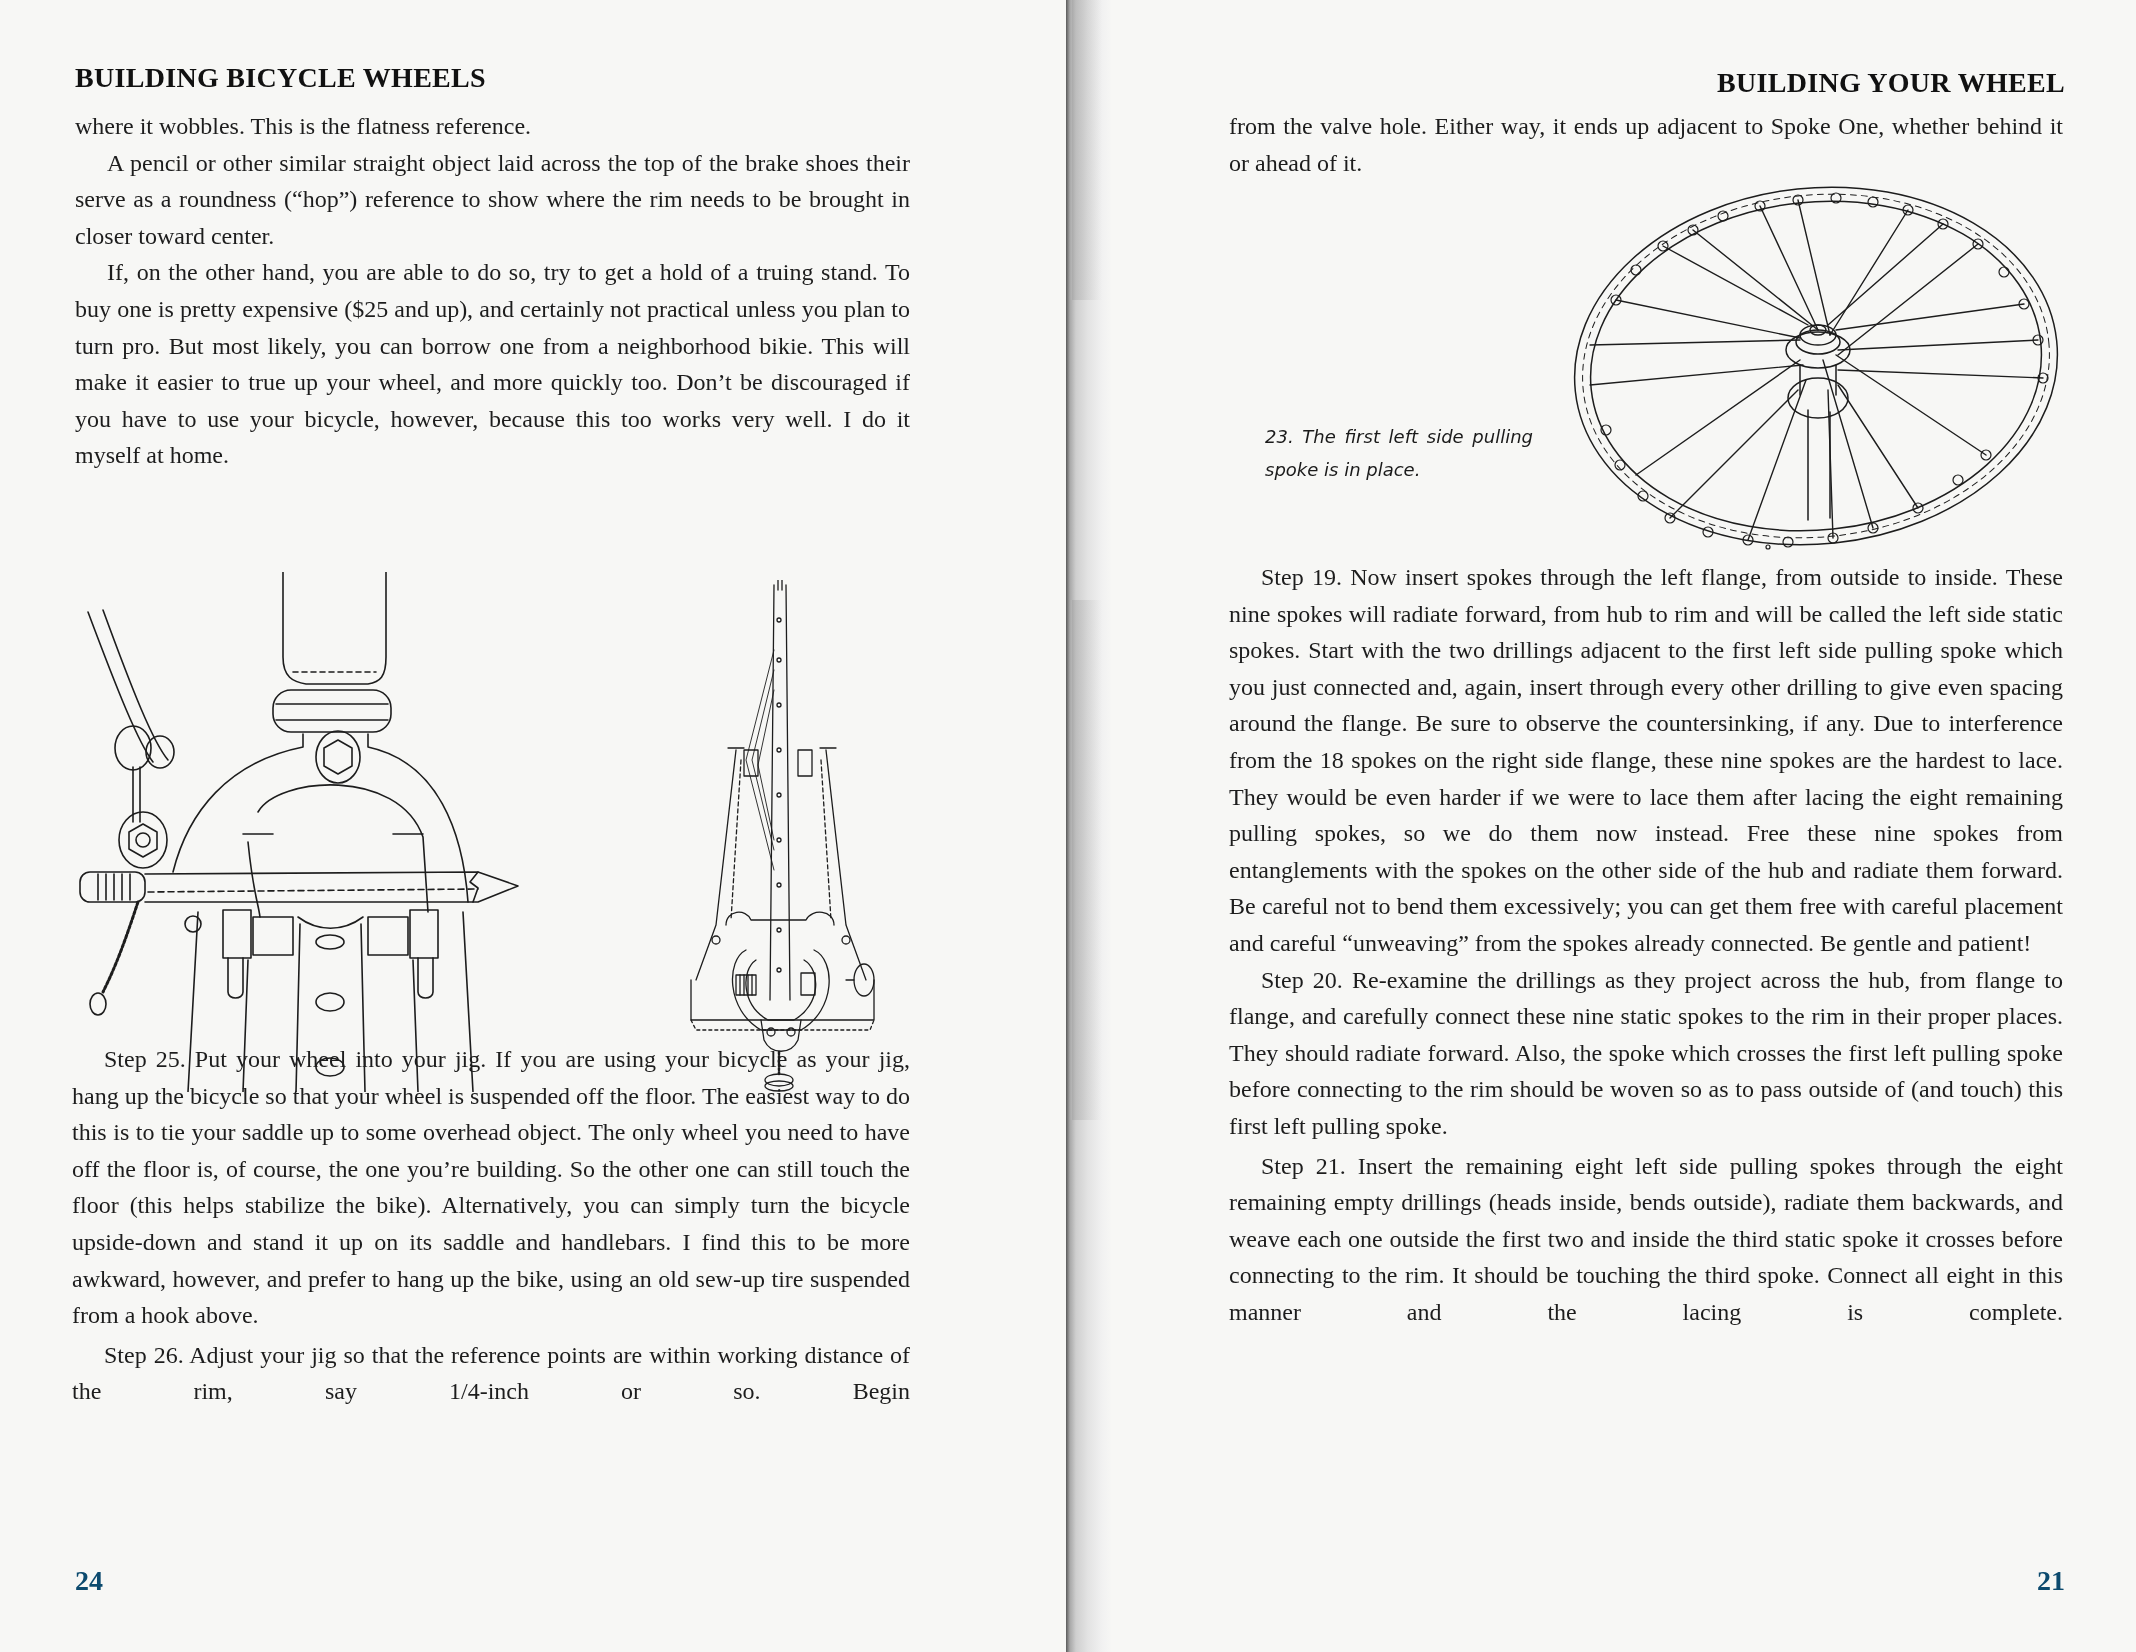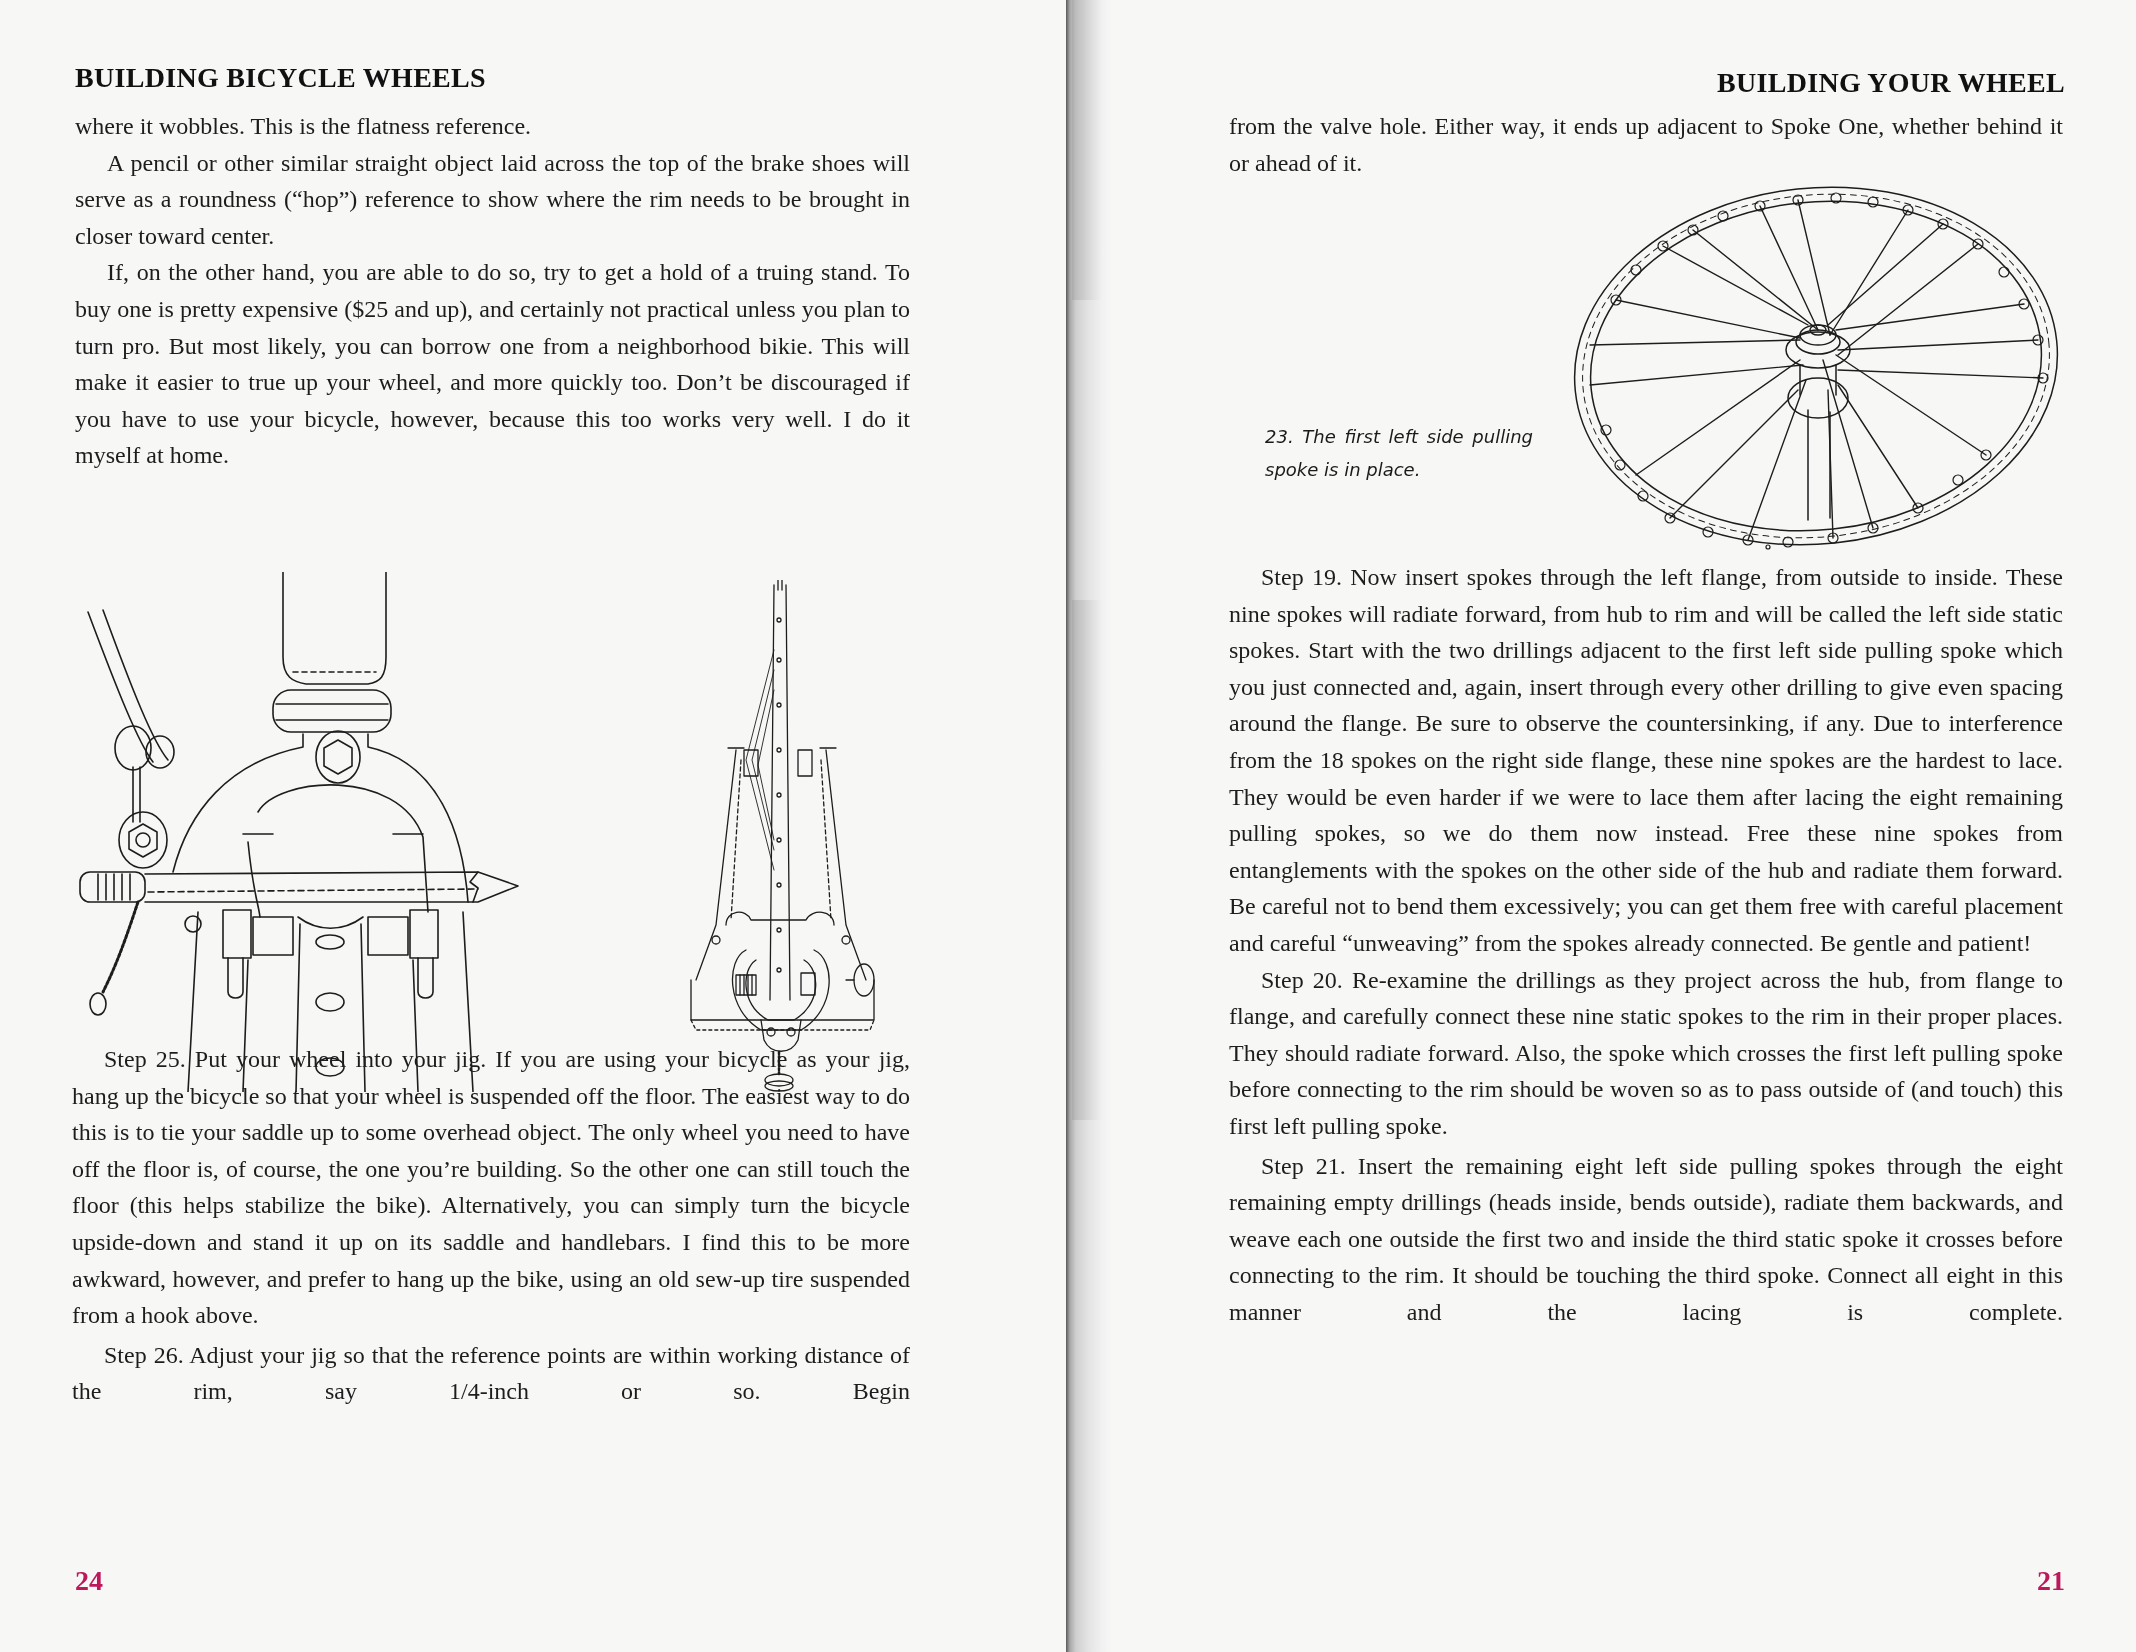--- a/index.html
+++ b/index.html
@@ -41,21 +41,21 @@
 
   .caption {
     position: absolute; font-family: "DejaVu Sans", "Liberation Sans", sans-serif;
     font-style: italic; font-size: 18px; line-height: 33px; text-align: justify;
     color: #1a1a1a;
   }
   .caption-24 { left: 496px; top: 650px; width: 200px; }
   .caption-23 { left: 1265px; top: 420px; width: 268px; }
 
   .page-number {
-    position: absolute; font-weight: bold; font-size: 28px; line-height: 30px; color: #be185d;
+    position: absolute; font-weight: bold; font-size: 28px; line-height: 30px; color: #0c4a6e;
   }
   .pn-left { left: 75px; top: 1566px; }
   .pn-right { right: 71px; top: 1566px; }
 
   .illus { position: absolute; }
   .illus svg { display: block; }
   .illus-brake { left: 78px; top: 572px; width: 490px; height: 520px; }
   .illus-stand { left: 686px; top: 580px; width: 192px; height: 512px; }
   .illus-wheel { left: 1568px; top: 180px; width: 496px; height: 372px; }
 
@@ -64,21 +64,21 @@
 </head>
 <body>
 
 <div class="spread">
 
   <div class="page page-left">
     <div class="running-head rh-left">BUILDING BICYCLE WHEELS</div>
 
     <div class="text-block tb-left-top">
       <p class="justify-last" style="text-align-last:left">where it wobbles. This is the flatness reference.</p>
-      <p class="indent">A pencil or other similar straight object laid across the top of the brake shoes will serve as a roundness (“hop”) reference to show where the rim needs to be brought in closer toward center.</p>
+      <p class="indent">A pencil or other similar straight object laid across the top of the brake shoes their serve as a roundness (“hop”) reference to show where the rim needs to be brought in closer toward center.</p>
       <p class="indent">If, on the other hand, you are able to do so, try to get a hold of a truing stand. To buy one is pretty expensive ($25 and up), and certainly not practical unless you plan to turn pro. But most likely, you can borrow one from a neighborhood bikie. This will make it easier to true up your wheel, and more quickly too. Don’t be discouraged if you have to use your bicycle, however, because this too works very well. I do it myself at home.</p>
     </div>
 
     <div class="illus illus-brake">
       <svg width="490" height="520" viewBox="0 0 490 520" fill="none" stroke="#1d1d1d" stroke-width="1.6" stroke-linecap="round" stroke-linejoin="round">
 
         <path d="M10 40 C 40 120, 60 170, 75 190"></path>
         <path d="M25 38 C 55 120, 75 170, 90 188"></path>
 
         <path d="M205 0 L205 85 C205 105, 215 110, 228 112 L290 112 C302 110, 308 105, 308 85 L308 0"></path>

